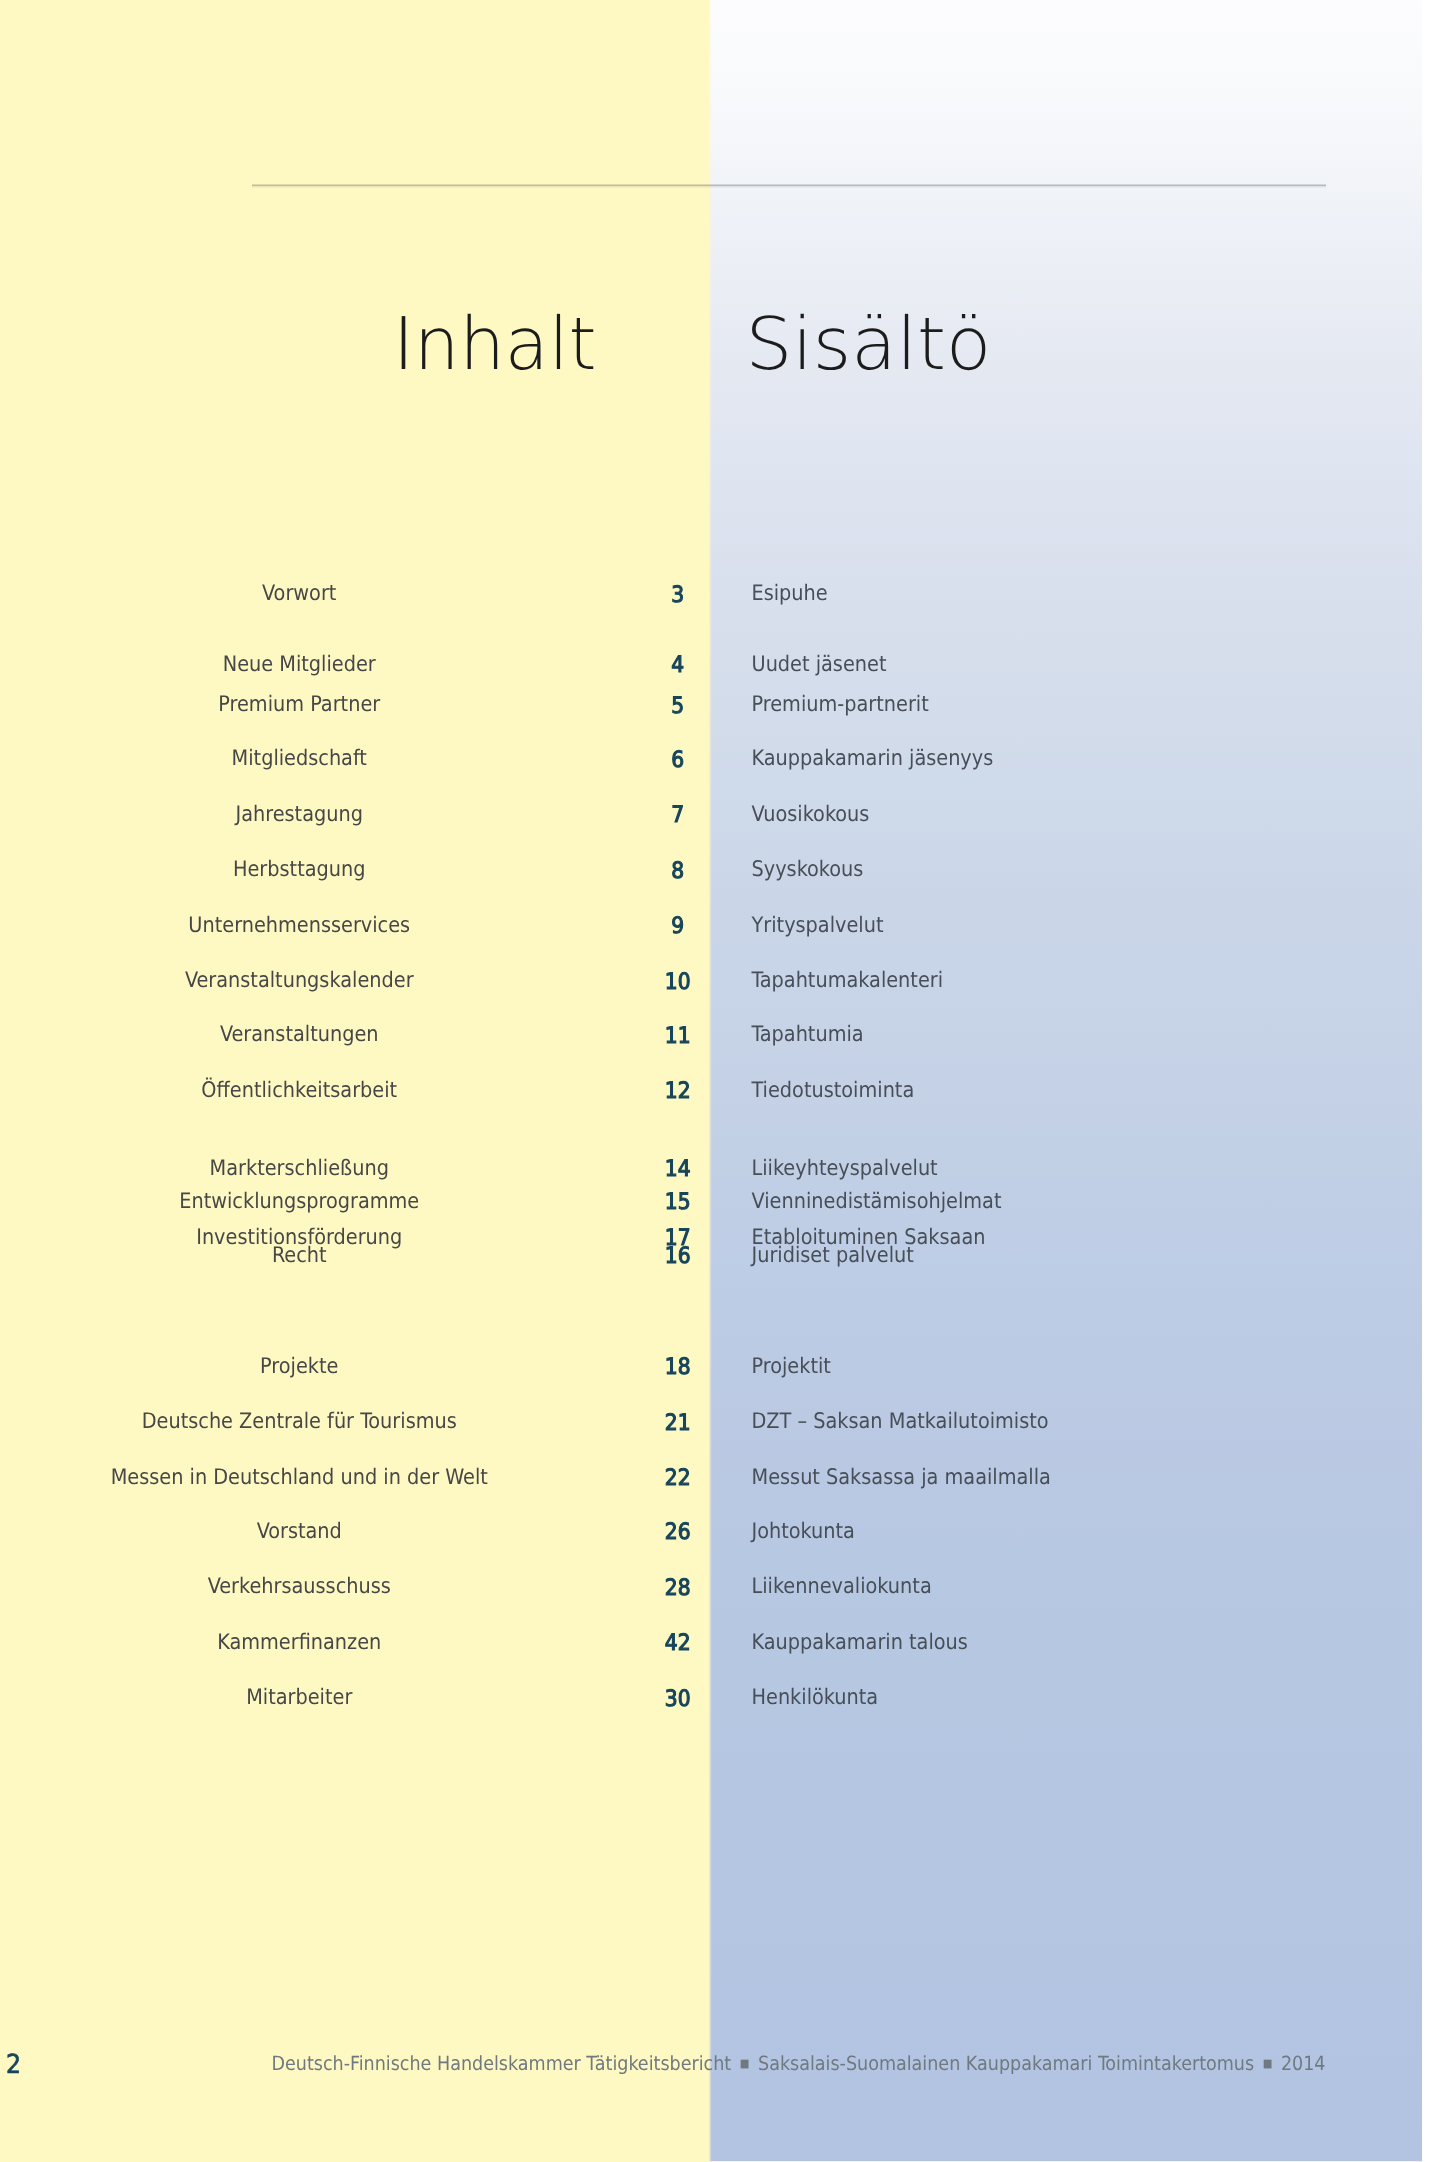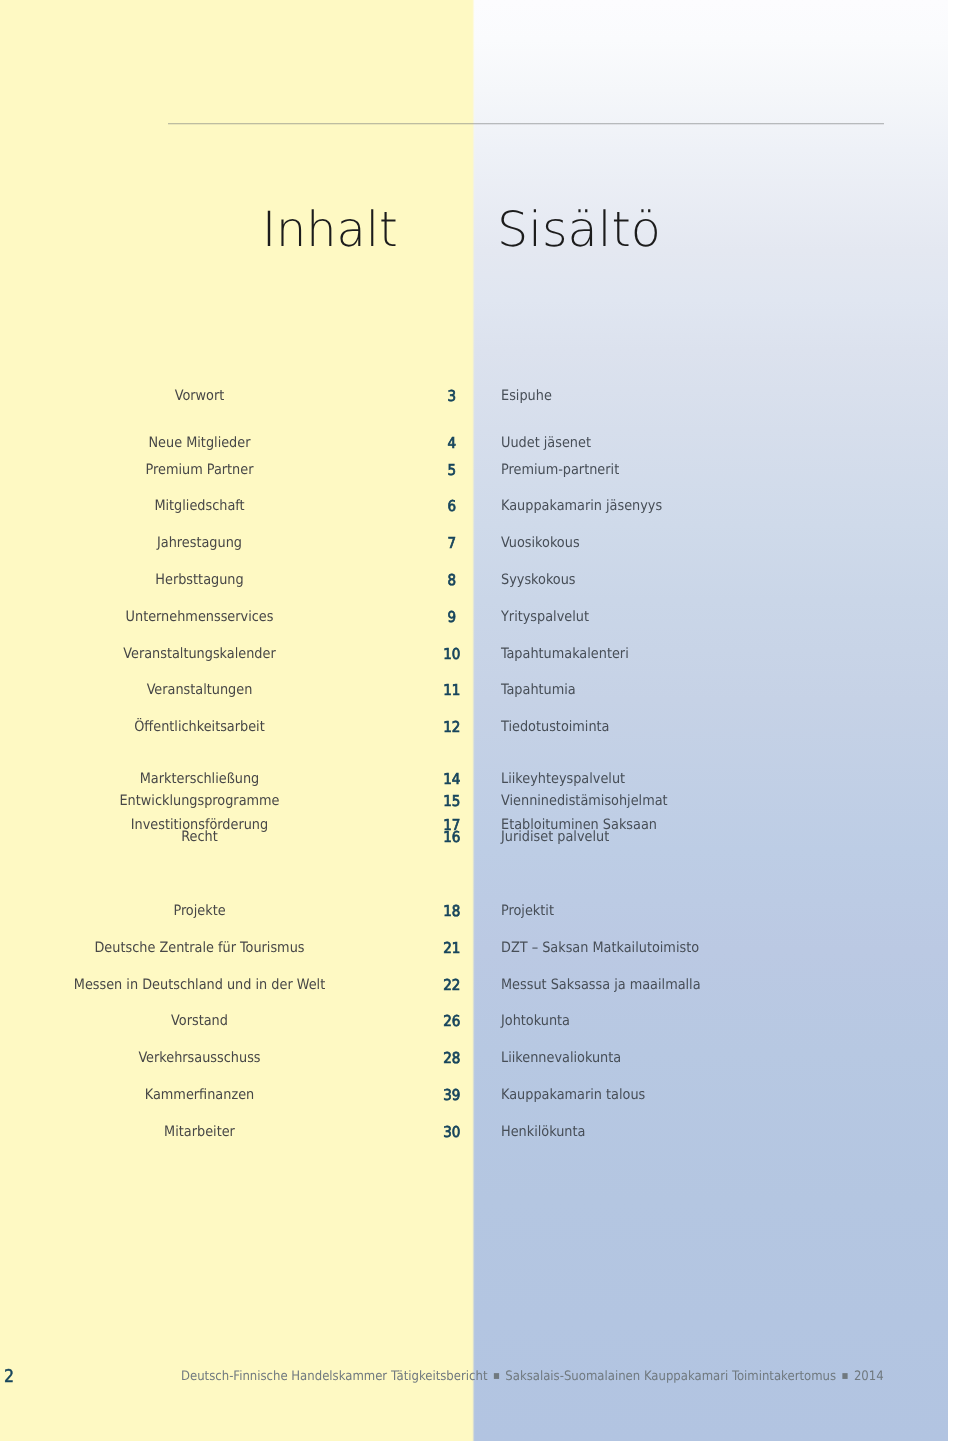--- a/index.html
+++ b/index.html
@@ -140,21 +140,21 @@
         <div class="num">26</div>
         <div class="fi">Johtokunta</div>
       </div>
       <div class="row" style="top: 1049.22px;">
         <div class="de">Verkehrsausschuss</div>
         <div class="num">28</div>
         <div class="fi">Liikennevaliokunta</div>
       </div>
       <div class="row" style="top: 1086.01px;">
         <div class="de">Kammerfinanzen</div>
-        <div class="num">39</div>
+        <div class="num">42</div>
         <div class="fi">Kauppakamarin talous</div>
       </div>
       <div class="row" style="top: 1122.8px;">
         <div class="de">Mitarbeiter</div>
         <div class="num">30</div>
         <div class="fi">Henkilökunta</div>
       </div>
     </div>
   <div class="pageno">2</div>
   <div class="footer">

